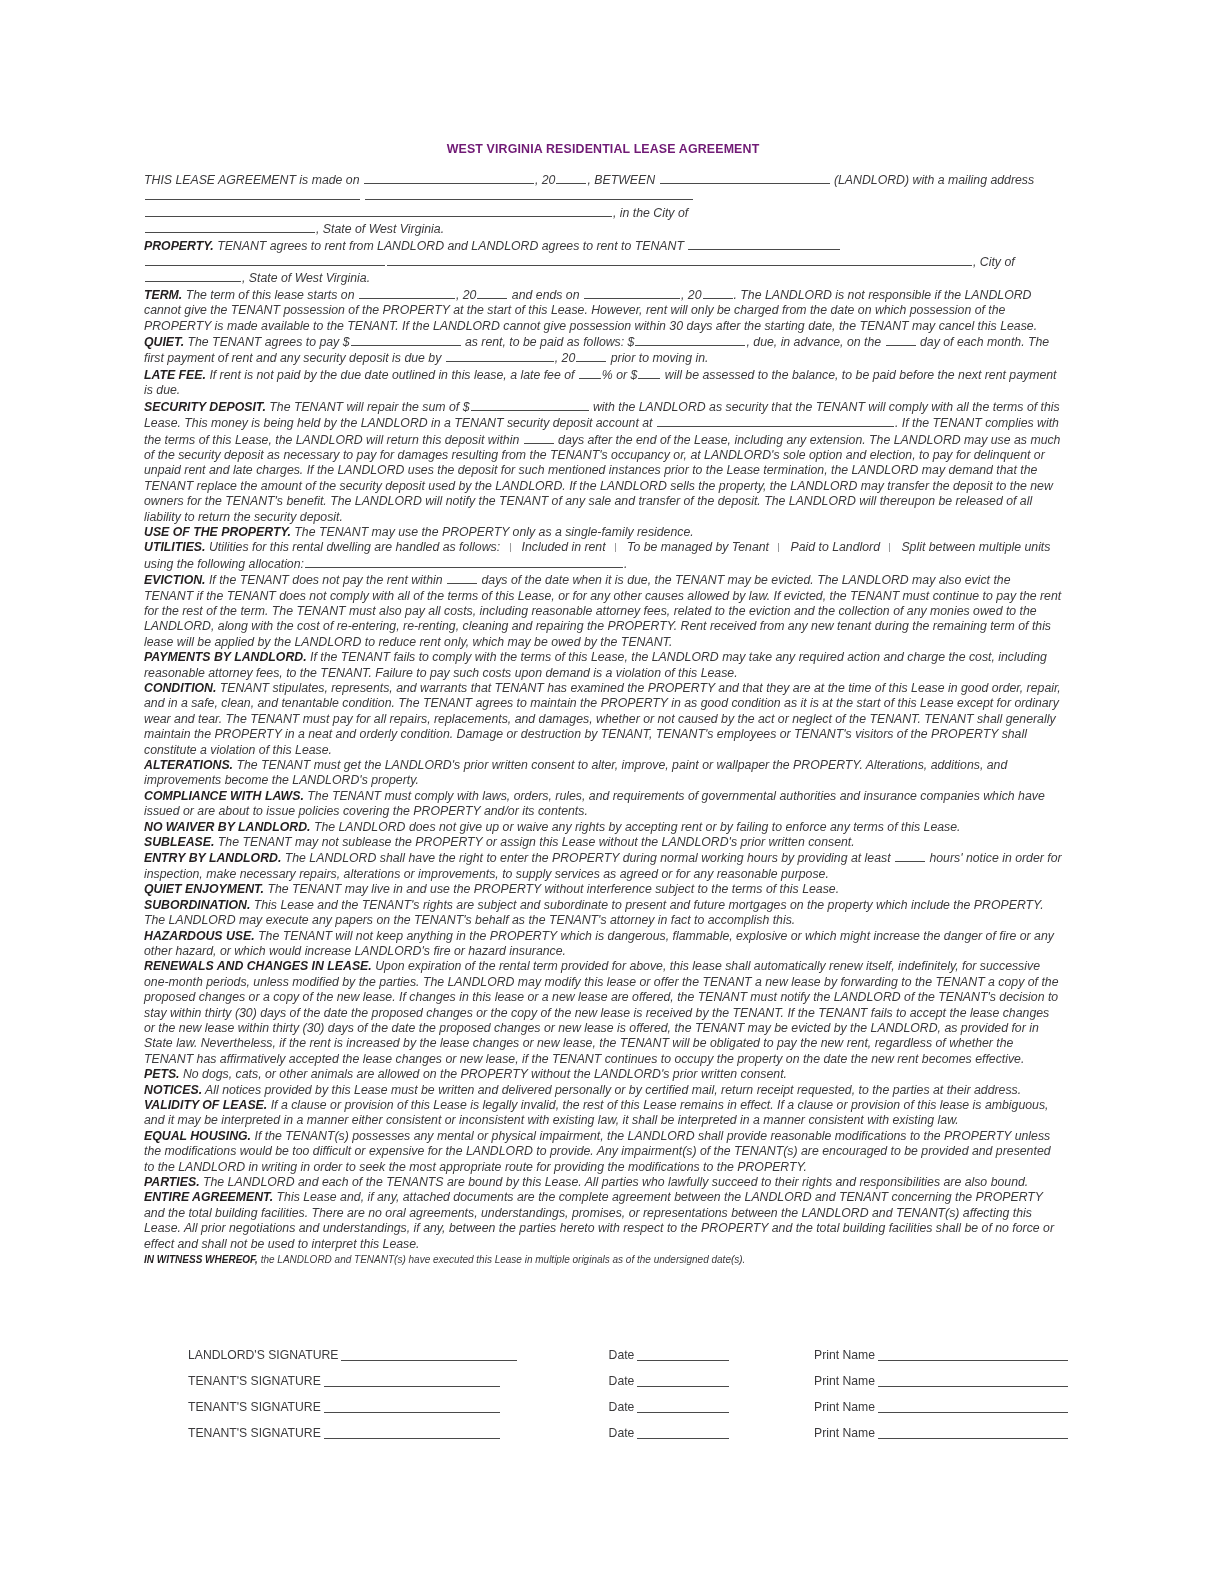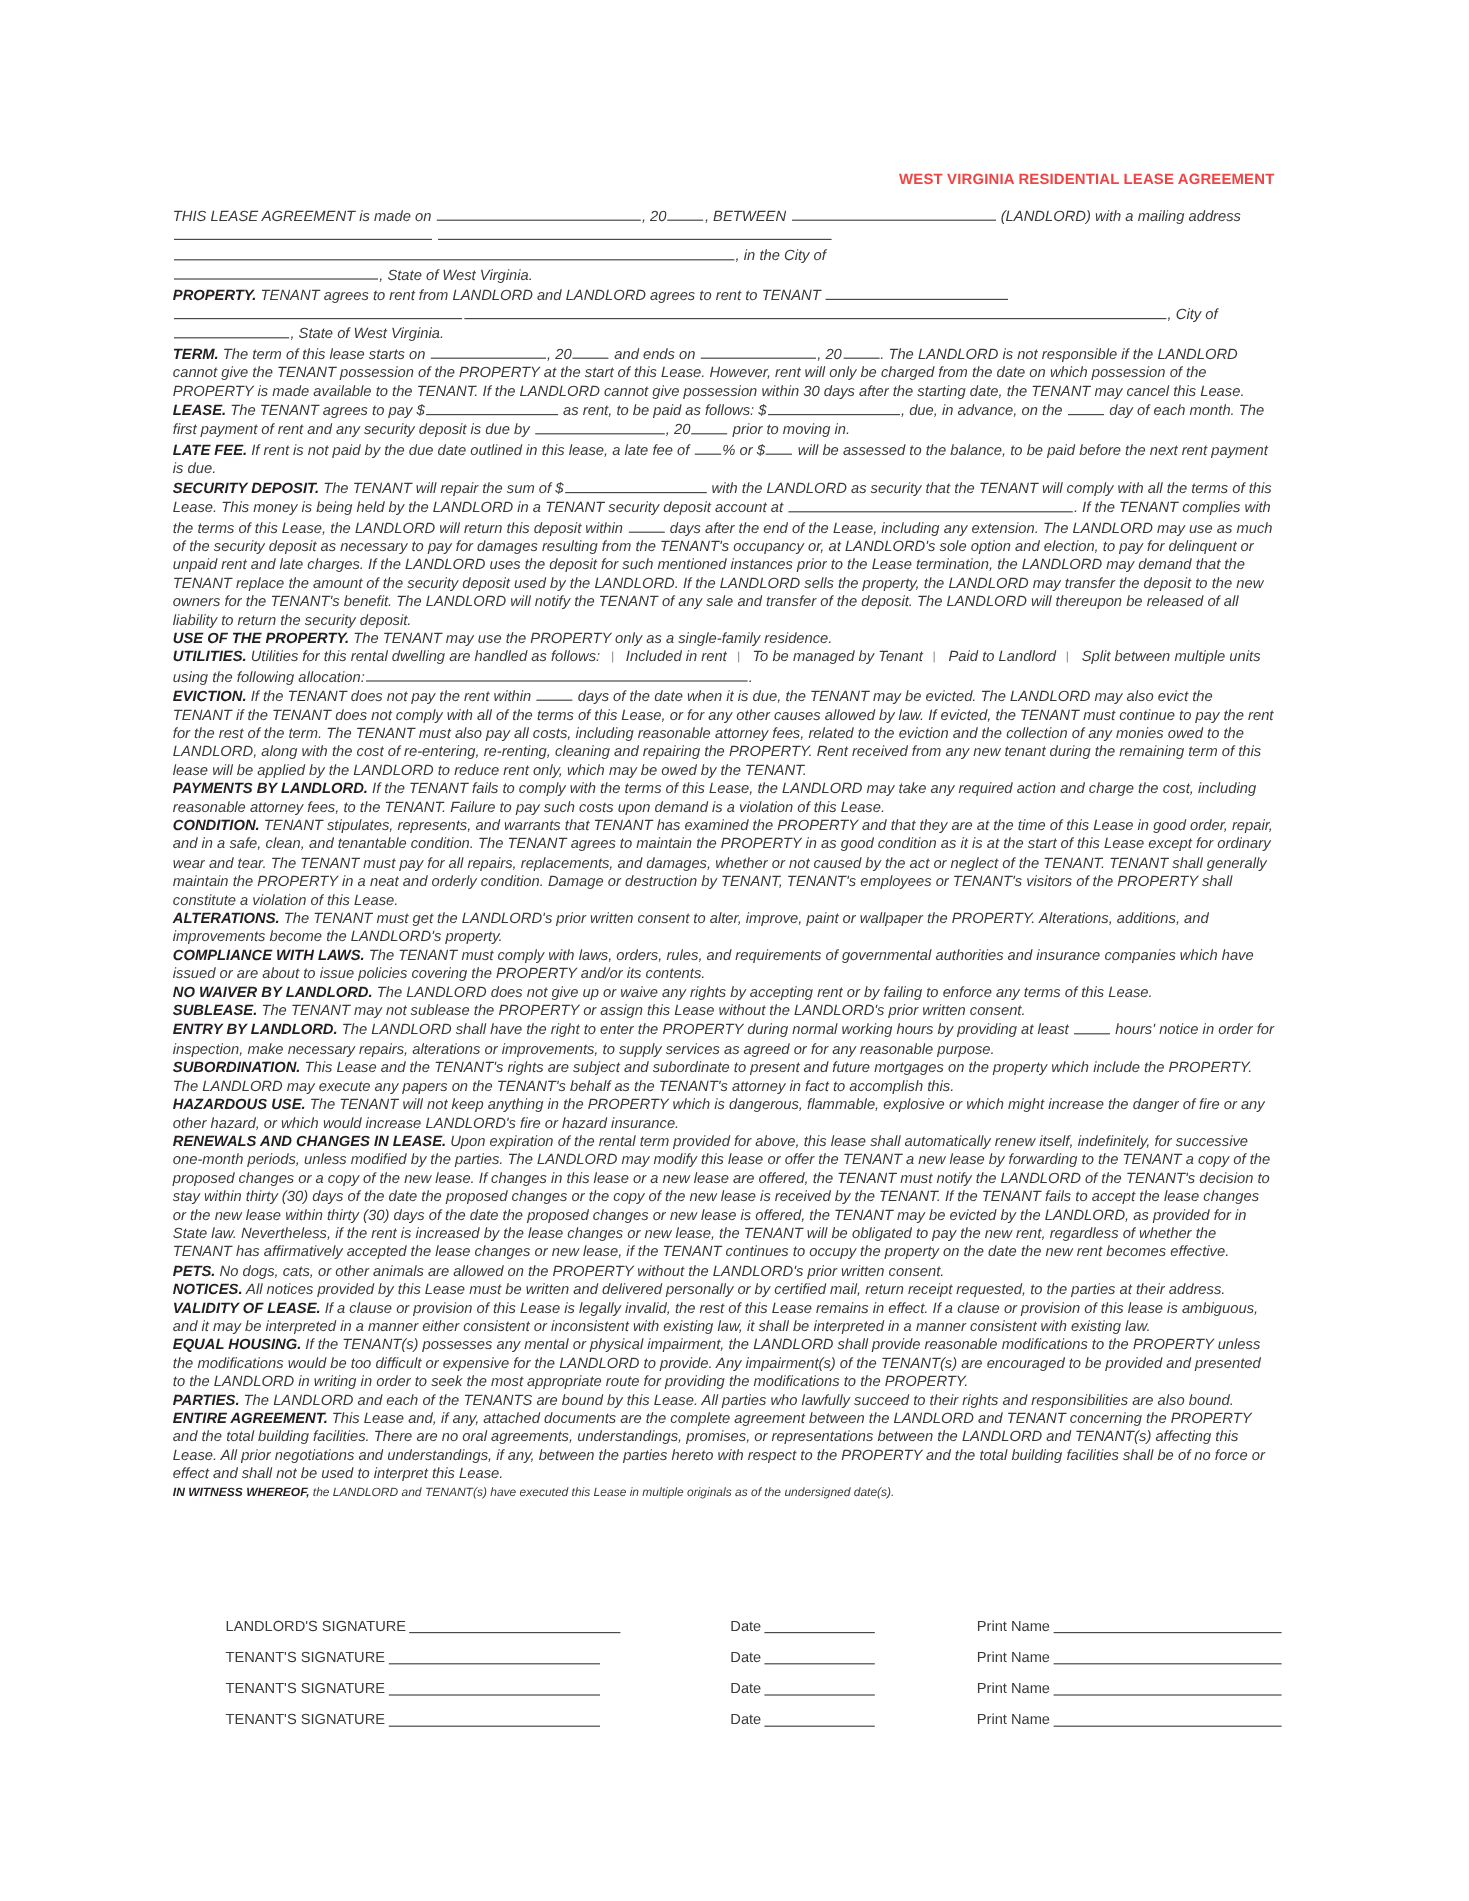--- a/index.html
+++ b/index.html
@@ -23,26 +23,26 @@
     height: 1584px;
     background: #ffffff;
   }
   .content {
     position: absolute;
     left: 144px;
     top: 142px;
     width: 918px;
   }
   .doc-title {
-    text-align: right;
+    text-align: center;
     font-weight: bold;
     font-size: 12.4px;
     letter-spacing: 0.15px;
     margin: 0 0 16px 0;
-    color: #ef4444;
+    color: #701a75;
   }
   .para {
     font-size: 12.3px;
     line-height: 15.4px;
     margin: 0;
     text-align: left;
     color: #3b3a3c;
     font-style: italic;
   }
   .para + .para { margin-top: 0; }
@@ -153,21 +153,21 @@
 
     <p class="para">
       <span class="lead">TERM.</span>
       <span>The term of this lease starts on</span>
       <span class="bl bl-m"></span><span>, 20</span><span class="bl bl-s"></span>
       <span>and ends on</span>
       <span class="bl bl-m"></span><span>, 20</span><span class="bl bl-s"></span><span>. The LANDLORD is not responsible if the LANDLORD cannot give the TENANT possession of the PROPERTY at the start of this Lease. However, rent will only be charged from the date on which possession of the PROPERTY is made available to the TENANT. If the LANDLORD cannot give possession within 30 days after the starting date, the TENANT may cancel this Lease.</span>
     </p>
 
     <p class="para">
-      <span class="lead">LEASE.</span>
+      <span class="lead">QUIET.</span>
       <span>The TENANT agrees to pay $</span><span class="bl" style="width:110px"></span>
       <span>as rent, to be paid as follows: $</span><span class="bl" style="width:110px"></span><span>, due, in advance, on the</span>
       <span class="bl bl-s"></span>
       <span>day of each month. The first payment of rent and any security deposit is due by</span>
       <span class="bl" style="width:108px"></span><span>, 20</span><span class="bl bl-s"></span>
       <span>prior to moving in.</span>
     </p>
 
     <p class="para">
       <span class="lead">LATE FEE.</span>
@@ -236,20 +236,24 @@
       <span>The TENANT may not sublease the PROPERTY or assign this Lease without the LANDLORD's prior written consent.</span>
     </p>
 
     <p class="para">
       <span class="lead">ENTRY BY LANDLORD.</span>
       <span>The LANDLORD shall have the right to enter the PROPERTY during normal working hours by providing at least</span>
       <span class="bl bl-s"></span>
       <span>hours' notice in order for inspection, make necessary repairs, alterations or improvements, to supply services as agreed or for any reasonable purpose.</span>
     </p>
 
+    <p class="para">
+      <span class="lead">QUIET ENJOYMENT.</span>
+      <span>The TENANT may live in and use the PROPERTY without interference subject to the terms of this Lease.</span>
+    </p>
 
     <p class="para">
       <span class="lead">SUBORDINATION.</span>
       <span>This Lease and the TENANT's rights are subject and subordinate to present and future mortgages on the property which include the PROPERTY. The LANDLORD may execute any papers on the TENANT's behalf as the TENANT's attorney in fact to accomplish this.</span>
     </p>
 
     <p class="para">
       <span class="lead">HAZARDOUS USE.</span>
       <span>The TENANT will not keep anything in the PROPERTY which is dangerous, flammable, explosive or which might increase the danger of fire or any other hazard, or which would increase LANDLORD's fire or hazard insurance.</span>
     </p>

